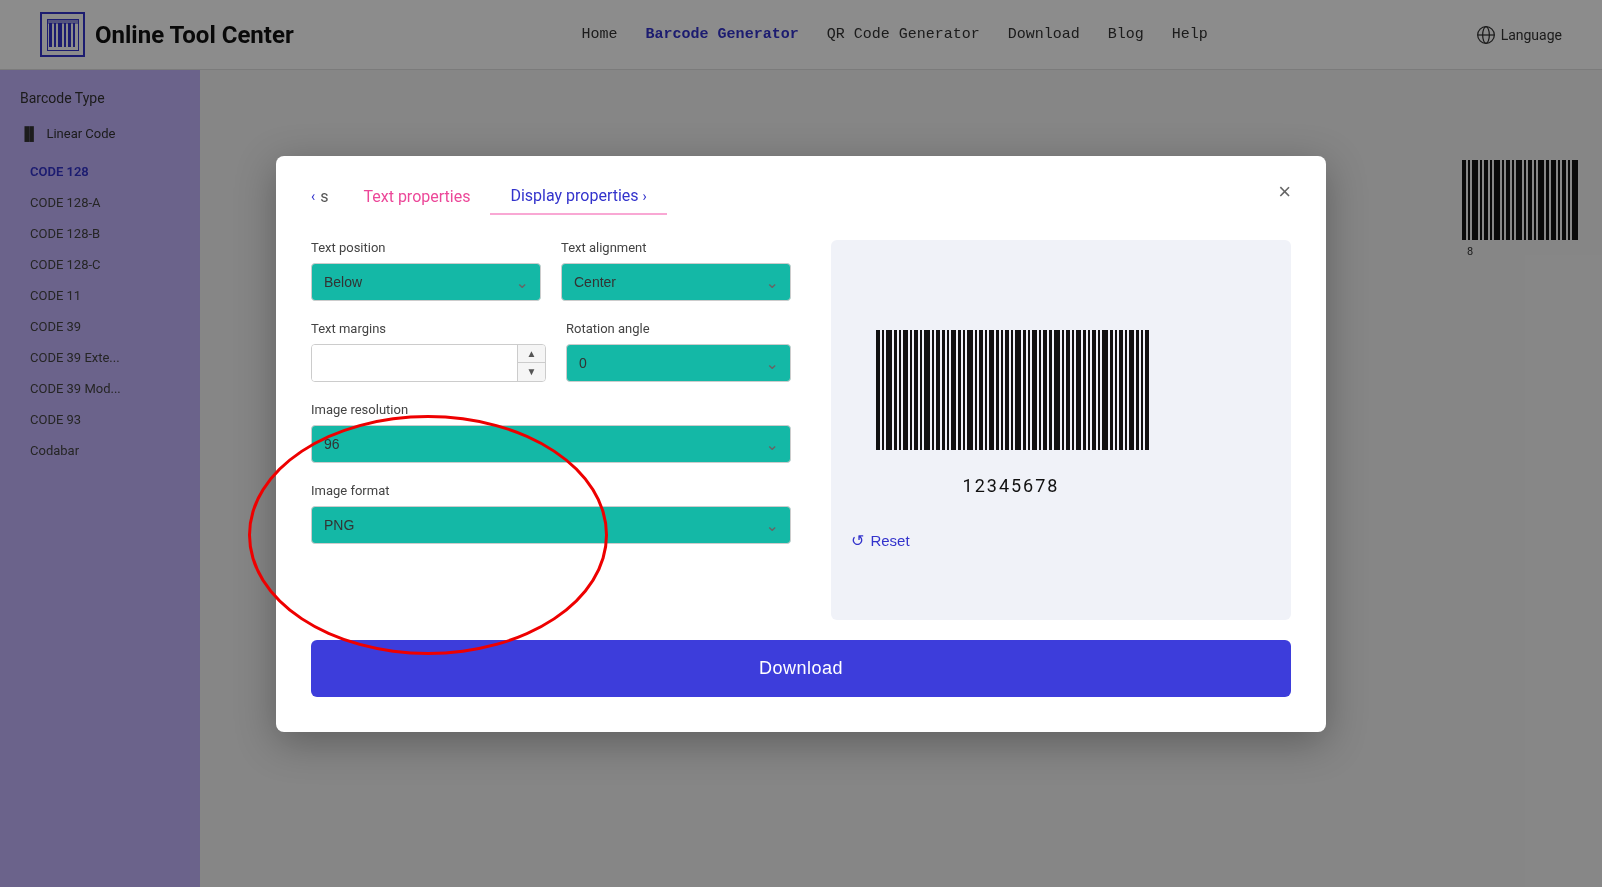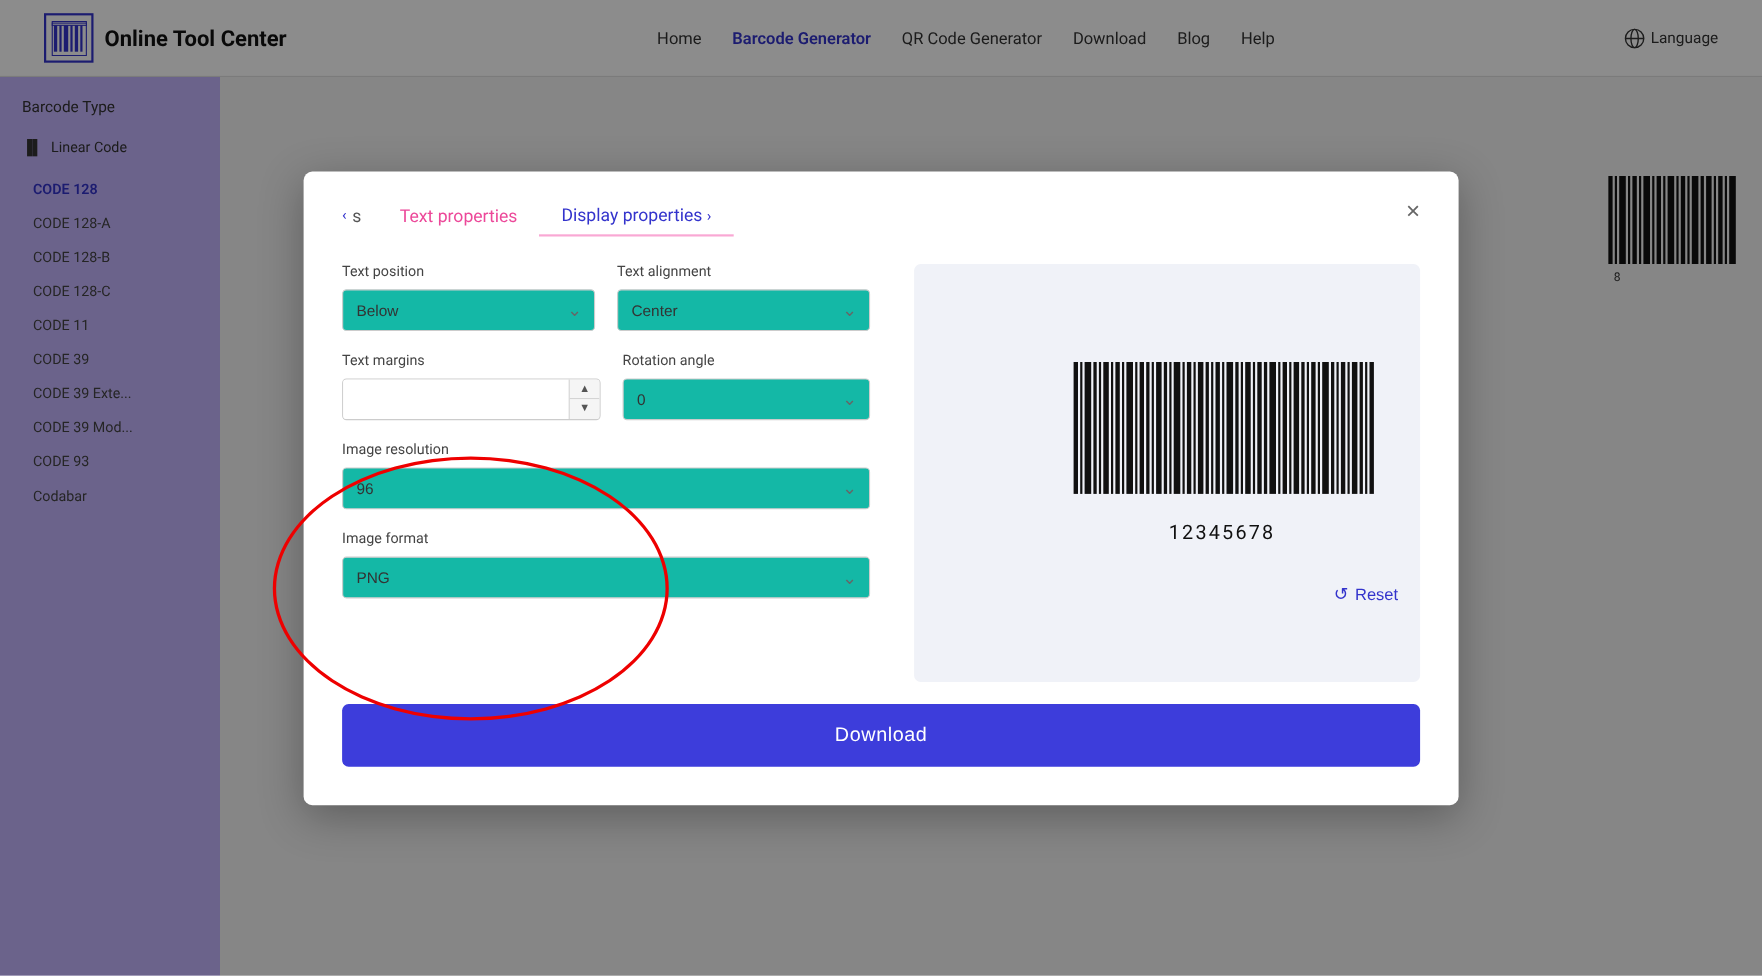--- a/index.html
+++ b/index.html
@@ -43,29 +43,30 @@
       width: 45px;
       height: 45px;
       border: 2px solid #3333cc;
       display: flex;
       align-items: center;
       justify-content: center;
       font-size: 20px;
       color: #3333cc;
     }
     .logo-text {
-      font-size: 20px;
+      font-size: 24px;
       font-weight: 700;
       color: #111;
     }
     .nav-items {
       display: flex;
       gap: 28px;
       flex: 1;
       justify-content: center;
+      font-family: Liberation Mono, monospace;
     }
     .nav-item {
       font-size: 15px;
       color: #333;
       cursor: pointer;
       text-decoration: none;
     }
     .nav-item.active {
       color: #3333cc;
       font-weight: 600;
@@ -297,21 +298,21 @@
       z-index: 25;
     }
 
     
     .right-panel {
       flex: 1;
       background: #f0f2f8;
       border-radius: 6px;
       display: flex;
       flex-direction: column;
-      align-items: flex-end;
+      align-items: flex-start;
       justify-content: center;
       padding: 20px;
       min-height: 380px;
     }
     .barcode-preview {
       display: flex;
       flex-direction: column;
       align-items: center;
       padding: 20px;
     }

